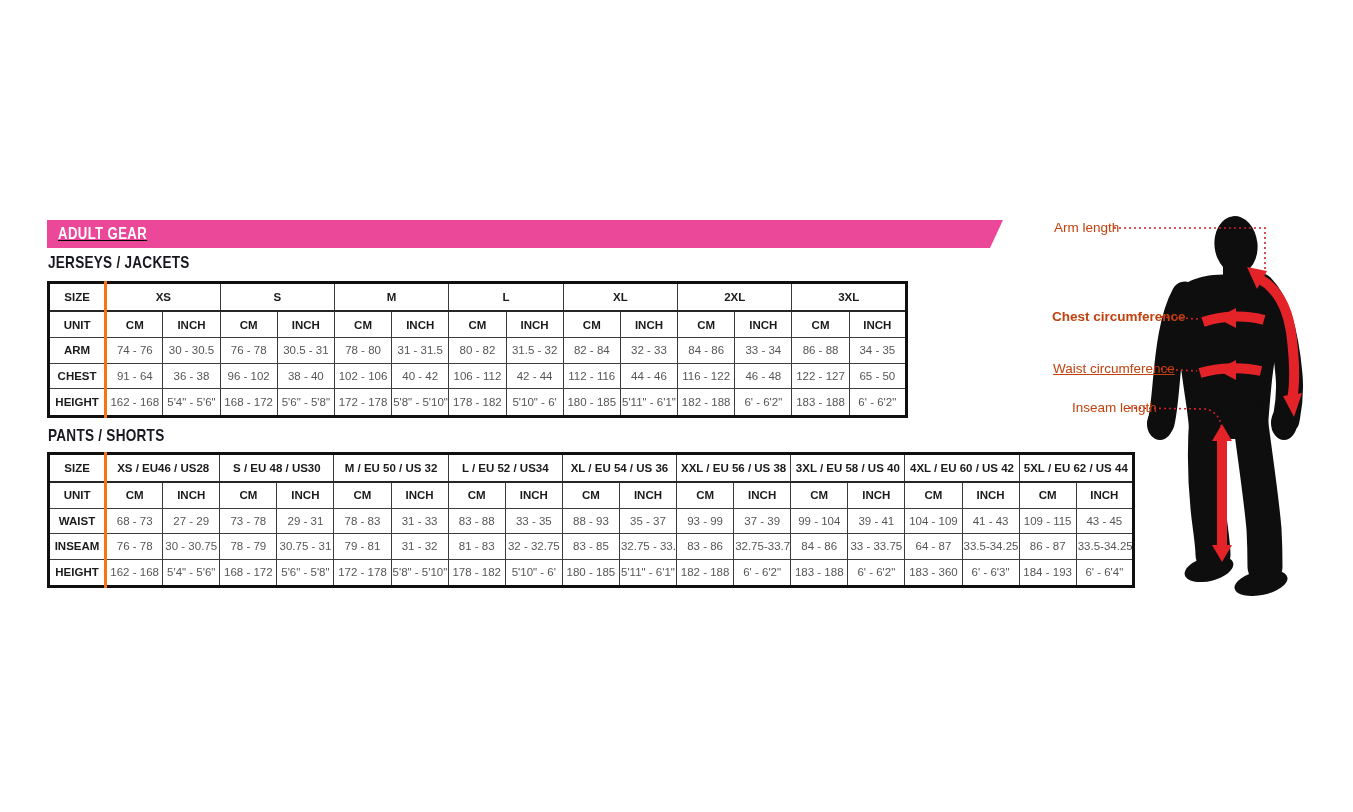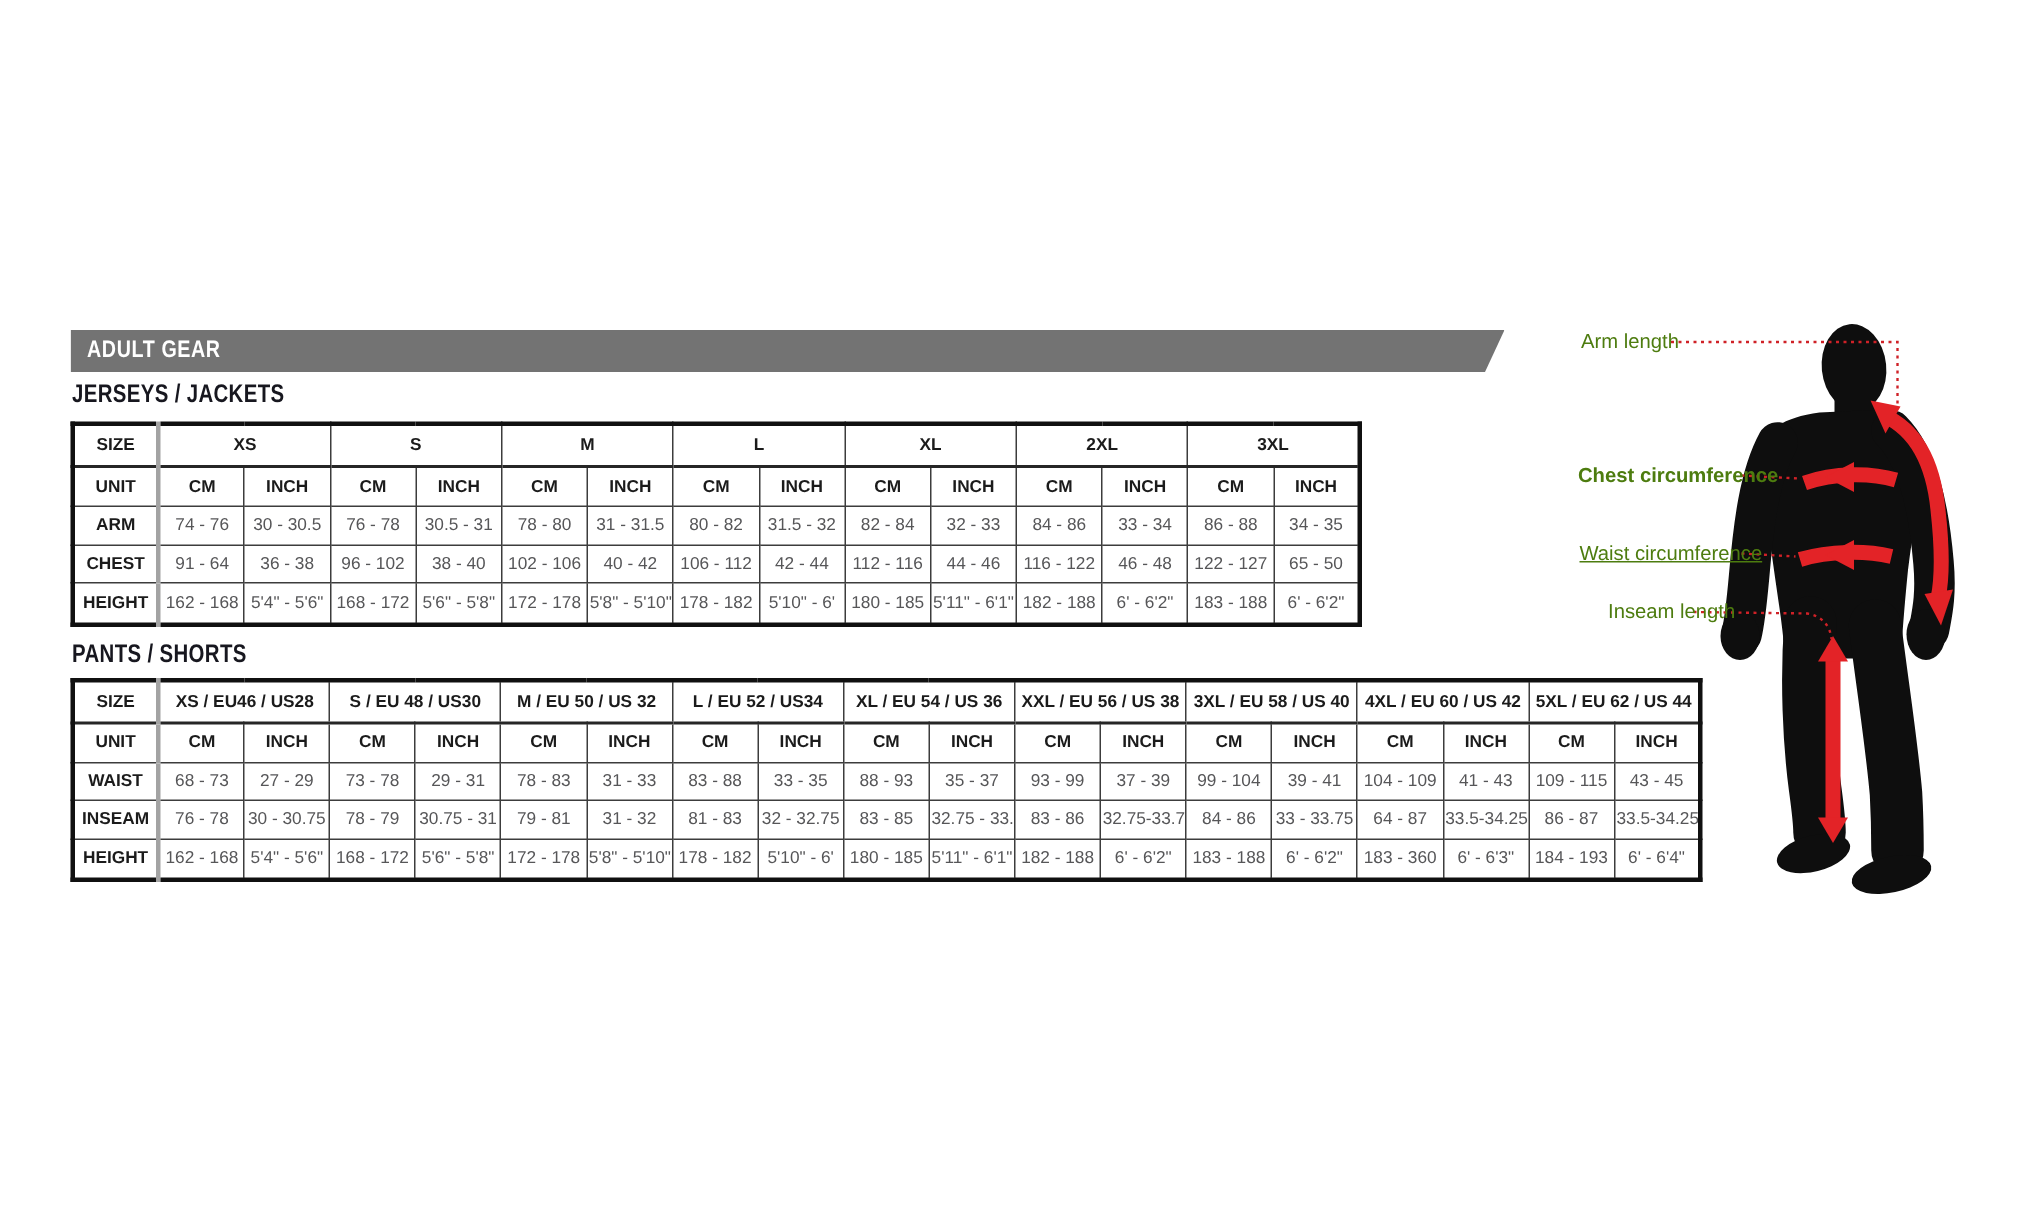--- a/index.html
+++ b/index.html
@@ -3,23 +3,23 @@
 <meta charset="utf-8">
 <style>
   html,body{margin:0;padding:0;}
   body{
     width:1353px;height:812px;position:relative;background:#ffffff;
     font-family:"Liberation Sans", sans-serif;overflow:hidden;
   }
   
   .banner{
     position:absolute;left:47px;top:220px;width:956px;height:28px;
-    background:#737373;
+    background:#ec4899;
     clip-path:polygon(0 0,100% 0,calc(100% - 13px) 100%,0 100%);
-    display:flex;align-items:center;
+    display:flex;align-items:center;text-decoration:underline;
   }
   .banner-title{
     color:#ffffff;font-weight:bold;font-size:16px;letter-spacing:.5px;
     transform:scaleX(.82);transform-origin:left center;margin-left:11px;
     white-space:nowrap;
   }
   
   .section-heading{
     position:absolute;left:48px;color:#17171f;font-weight:bold;font-size:17px;
     letter-spacing:.3px;transform:scaleX(.8);transform-origin:left center;
@@ -34,27 +34,27 @@
   table.size-table{
     border-collapse:collapse;table-layout:fixed;width:100%;height:100%;
     border:3px solid #101010;
   }
   table.size-table th,table.size-table td{
     border:1px solid #3c3c3c;text-align:center;vertical-align:middle;
     padding:0 1px;overflow:hidden;white-space:nowrap;
   }
   table.size-table th{font-size:11.5px;font-weight:bold;color:#1b1b1b;}
   table.size-table td{font-size:11.5px;font-weight:normal;color:#565658;}
-  table.size-table .row-label{border-right:3px solid #a3a3a3;}
+  table.size-table .row-label{border-right:3px solid #f97316;}
   table.size-table tr:first-child th{border-bottom:2px solid #262626;}
   
   .figure-wrap{position:absolute;left:1023px;top:195px;width:330px;height:417px;}
   .figure-wrap svg{position:absolute;left:0;top:0;}
   .figure-label{
-    position:absolute;font-size:13.5px;color:#4d7c0f;white-space:nowrap;
+    position:absolute;font-size:13.5px;color:#c2410c;white-space:nowrap;
   }
   #label-arm{left:31px;top:25px;}
   #label-chest{left:29px;top:114px;font-weight:bold;}
   #label-waist{left:30px;top:166px;text-decoration:underline;}
   #label-inseam{left:49px;top:205px;}
 </style>
 </head>
 <body>
 
 <div class="banner">

